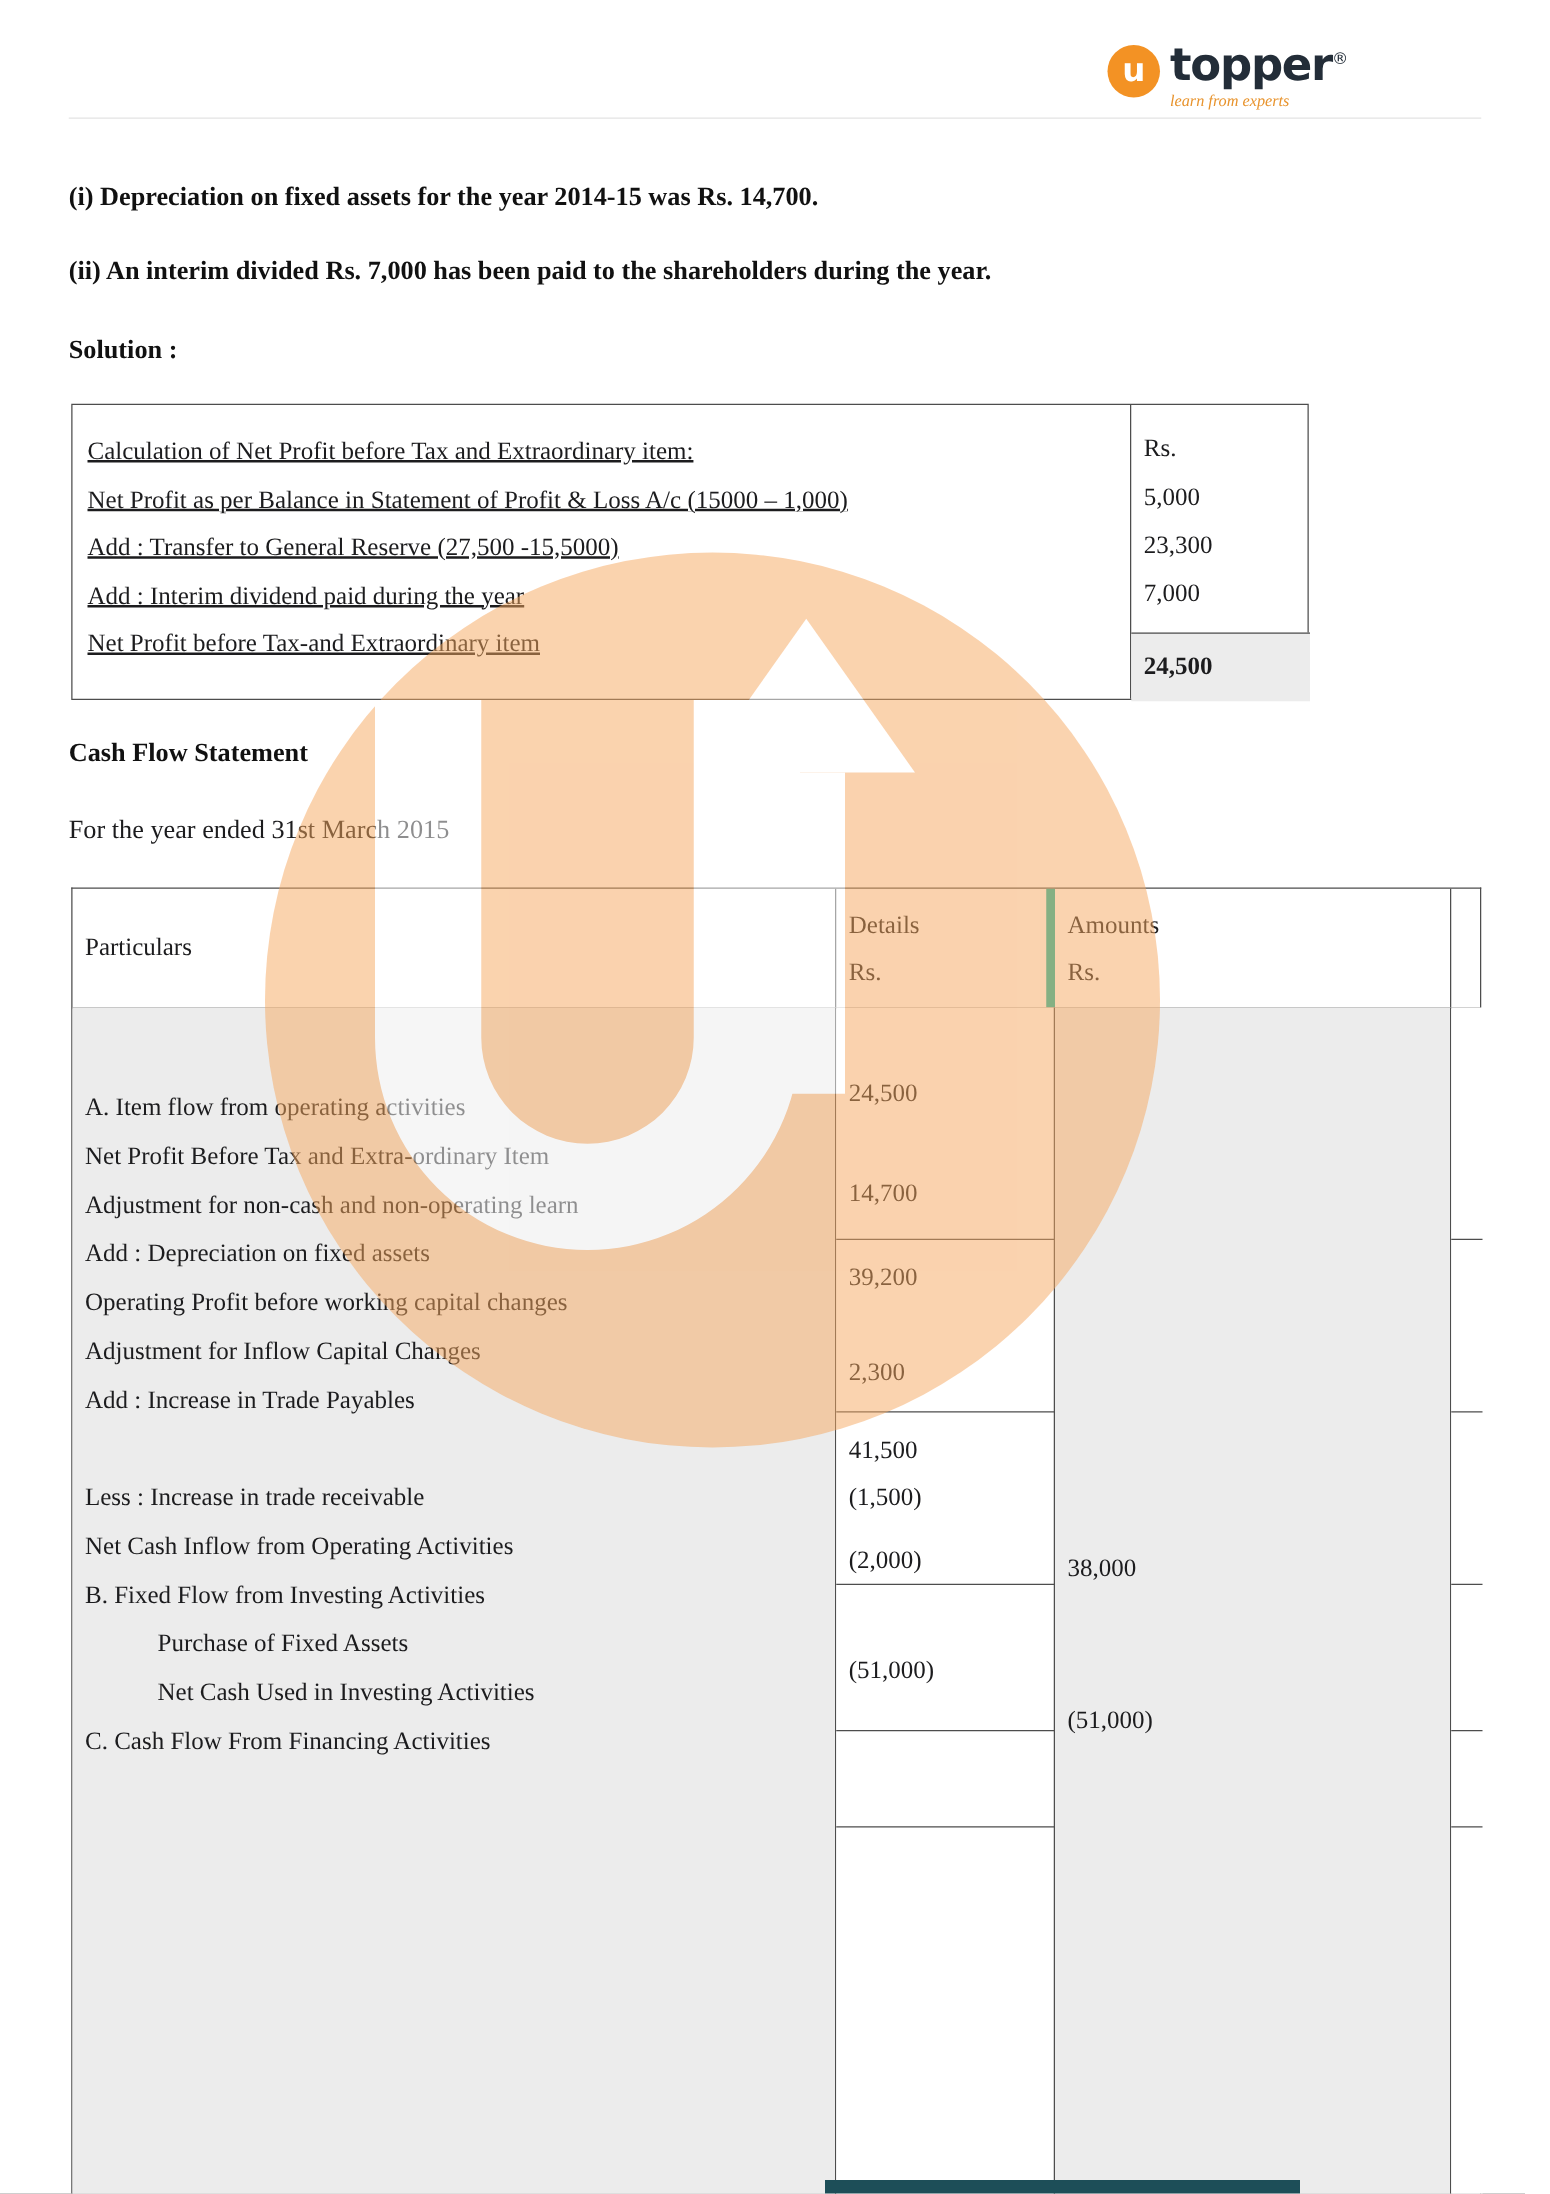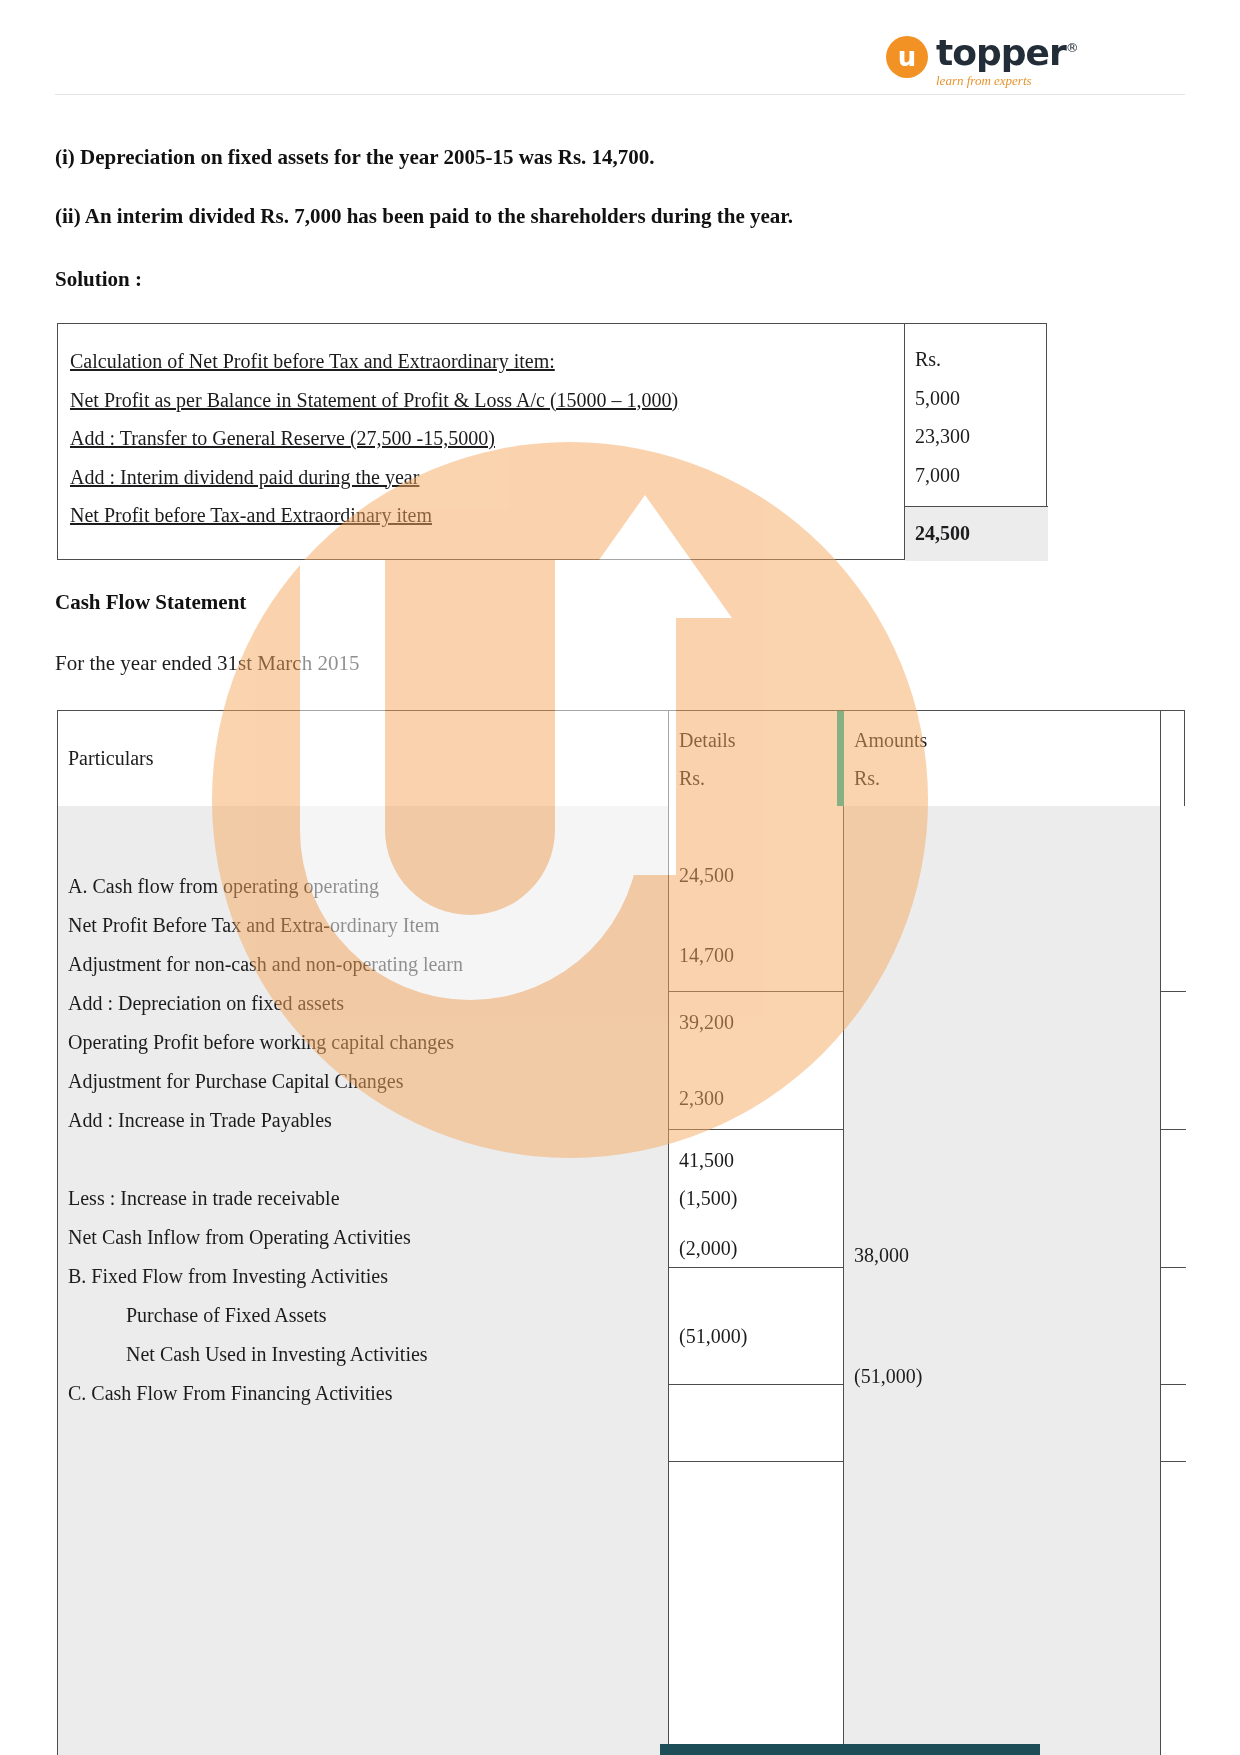--- a/index.html
+++ b/index.html
@@ -104,21 +104,21 @@
     <span class="logo-mark">
       <span>u</span>
     </span>
     <span class="logo-text-wrap">
       <span class="logo-text"><span>topper</span><sup>®</sup></span>
       <div class="logo-tagline">learn from experts</div>
     </span>
   </a>
   <hr class="top-divider">
 
-  <p class="intro p-i">(i) Depreciation on fixed assets for the year 2005-15 was Rs. 14,700.</p>
+  <p class="intro p-i">(i) Depreciation on fixed assets for the year 2014-15 was Rs. 14,700.</p>
   <p class="intro p-ii">(ii) An interim divided Rs. 7,000 has been paid to the shareholders during the year.</p>
   <p class="intro p-sol">Solution :</p>
 
   <div class="calc-table">
     <div class="calc-left">
       <div class="calc-line">Calculation of Net Profit before Tax and Extraordinary item:</div>
       <div class="calc-line">Net Profit as per Balance in Statement of Profit &amp; Loss A/c (15000 – 1,000)</div>
       <div class="calc-line">Add : Transfer to General Reserve (27,500 -15,5000)</div>
       <div class="calc-line">Add : Interim dividend paid during the year</div>
       <div class="calc-line">Net Profit before Tax-and Extraordinary item</div>
@@ -163,26 +163,26 @@
     <div class="seg-line seg-details seg-y3"></div>
     <div class="seg-line seg-details seg-y4"></div>
     <div class="seg-line seg-details seg-y5"></div>
     <div class="seg-line seg-narrow seg-y1"></div>
     <div class="seg-line seg-narrow seg-y2"></div>
     <div class="seg-line seg-narrow seg-y3"></div>
     <div class="seg-line seg-narrow seg-y4"></div>
     <div class="seg-line seg-narrow seg-y5"></div>
 
     <div class="cf-particulars">
-      <div class="cf-pline">A. Cash flow from operating operating</div>
+      <div class="cf-pline">A. Item flow from operating activities</div>
       <div class="cf-pline">Net Profit Before Tax and Extra-ordinary Item</div>
       <div class="cf-pline">Adjustment for non-cash and non-operating learn</div>
       <div class="cf-pline">Add : Depreciation on fixed assets</div>
       <div class="cf-pline">Operating Profit before working capital changes</div>
-      <div class="cf-pline">Adjustment for Purchase Capital Changes</div>
+      <div class="cf-pline">Adjustment for Inflow Capital Changes</div>
       <div class="cf-pline">Add : Increase in Trade Payables</div>
       <div class="cf-pline"></div>
       <div class="cf-pline">Less : Increase in trade receivable</div>
       <div class="cf-pline">Net Cash Inflow from Operating Activities</div>
       <div class="cf-pline">B. Fixed Flow from Investing Activities</div>
       <div class="cf-pline ind-a">Purchase of Fixed Assets</div>
       <div class="cf-pline ind-a">Net Cash Used in Investing Activities</div>
       <div class="cf-pline">C. Cash Flow From Financing Activities</div>
     </div>
 

